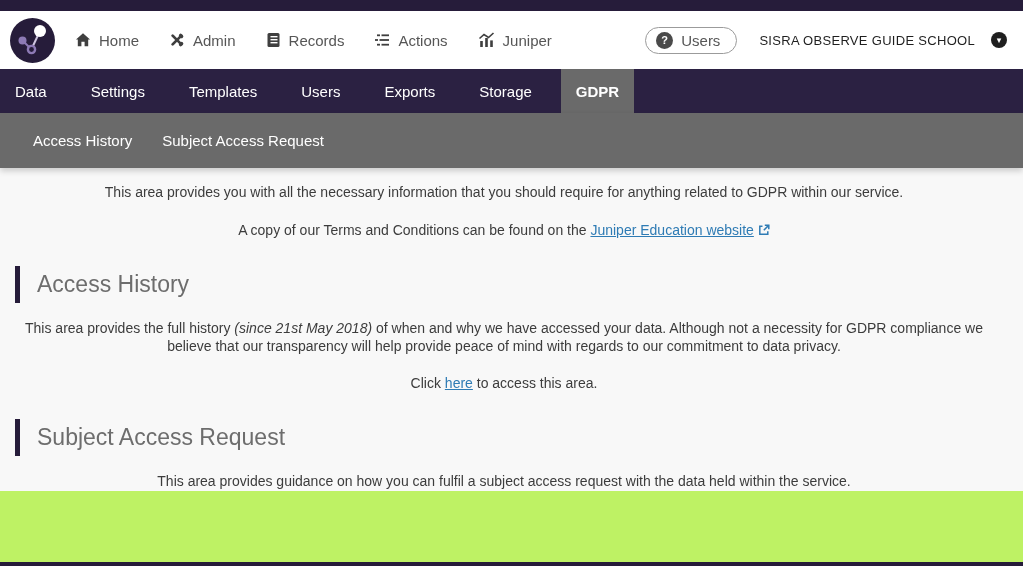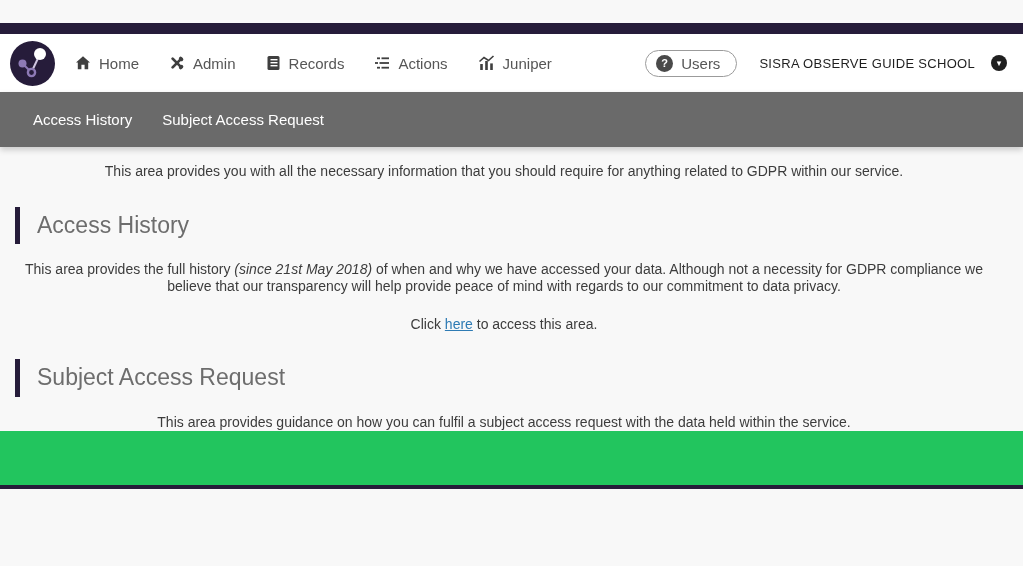--- a/index.html
+++ b/index.html
@@ -2,21 +2,21 @@
 <html><head>
 <meta charset="utf-8">
 <style>
   * { box-sizing: border-box; }
   html, body { margin: 0; padding: 0; }
   body {
     font-family: "Liberation Sans", sans-serif;
     background: #f8f8f8;
     width: 1023px;
   }
-  .page { position: relative; width: 1023px; height: 466px; overflow: hidden; background: #22c55e; margin-top: 23px; }
+  .page { position: relative; width: 1023px; height: 566px; overflow: hidden; background: #bef264; }
 
   
   .top-strip { height: 11px; background: #261c3a; }
 
   
   .header {
     height: 58px; background: #ffffff;
     display: flex; align-items: center;
     padding: 0 16px 0 10px;
   }
@@ -191,30 +191,44 @@
         <span class="help-q">?</span>
         <span>Users</span>
       </button>
       <div class="account">
         <div class="school">SISRA OBSERVE GUIDE SCHOOL</div>
       </div>
       <div class="caret-circle">▾</div>
     </div>
   </header>
 
+  <nav class="tab-bar">
+    <a class="tab">Data</a>
+    <a class="tab">Settings</a>
+    <a class="tab">Templates</a>
+    <a class="tab">Users</a>
+    <a class="tab">Exports</a>
+    <a class="tab">Storage</a>
+    <a class="tab active">GDPR</a>
+  </nav>
 
   <nav class="subnav">
     <a class="subnav-item">Access History</a>
     <a class="subnav-item">Subject Access Request</a>
   </nav>
 
   <main class="content">
 
     <p>This area provides you with all the necessary information that you should require for anything related to GDPR within our service.</p>
 
+    <p><span>A copy of our Terms and Conditions can be found on the </span><a><span>Juniper Education website</span><span class="ext-icon"><svg width="12" height="12" viewBox="0 0 12 12" fill="none" stroke="#2e7bb4" stroke-width="1.5">
+              <path d="M4.5 2.2H1.8v8h8V7.3"></path>
+              <path d="M6.8 1.2h4v4"></path>
+              <path d="M10.6 1.4 5.8 6.2"></path>
+            </svg></span></a></p>
 
     <h2>Access History</h2>
 
     <p><span>This area provides the full history </span><em class="date">(since 21st May 2018)</em><span> of when and why we have accessed your data. Although not a necessity for GDPR compliance we believe that our transparency will help provide peace of mind with regards to our commitment to data privacy.</span></p>
 
     <p><span>Click </span><a>here</a><span> to access this area.</span></p>
 
     <h2>Subject Access Request</h2>
 
     <p>This area provides guidance on how you can fulfil a subject access request with the data held within the service.</p>

